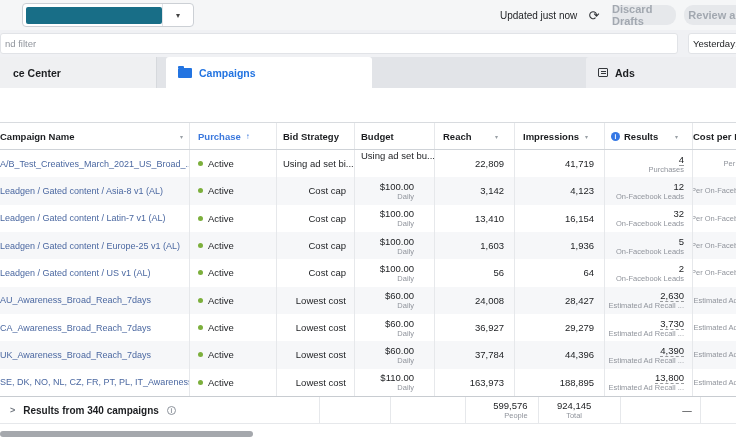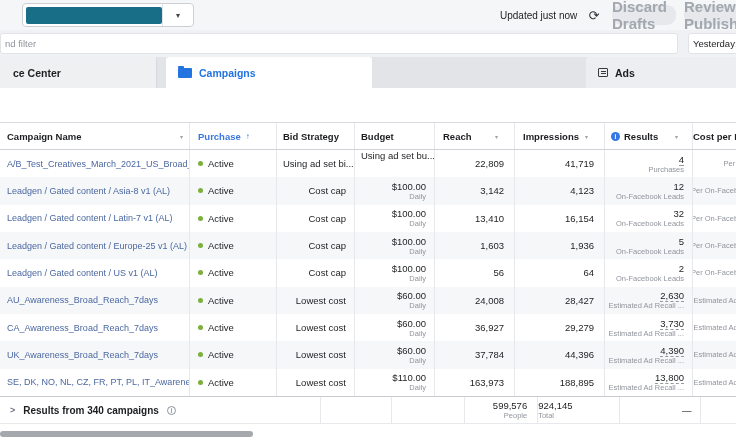--- a/index.html
+++ b/index.html
@@ -11,21 +11,21 @@
   .topbar{position:absolute;left:0;top:0;width:736px;height:30px;background:#f5f6f7}
   .acct{position:absolute;left:22px;top:3px;width:172px;height:24px;background:#fff;
     border:1px solid #ccd0d5;border-radius:4px;display:flex;align-items:center}
   .acct-fill{margin-left:3px;width:136px;height:17px;background:#186e87;border-radius:2px}
   .acct-caret{flex:1;height:100%;display:flex;align-items:center;justify-content:center;
     border-left:1px solid #e2e4e8;color:#444;font-size:8px}
   .updated{position:absolute;left:500px;top:10px;color:#1c1e21}
   .refresh{position:absolute;left:584px;top:5px;width:20px;height:20px;display:flex;align-items:center;
     justify-content:center;font-size:13px;color:#33363a;border-radius:3px}
   .btn-gray{position:absolute;top:5px;height:20px;background:#e6e8eb;border-radius:9px;color:#a2a8b0;
-    font-weight:bold;font-size:15px;display:flex;align-items:center;justify-content:center}
+    font-weight:bold;font-size:11px;display:flex;align-items:center;justify-content:center}
   .discard{left:612px;width:64px}
   .review{left:684px;width:112px}
 
   
   .filterbar{position:absolute;left:0;top:30px;width:736px;height:27px;background:#f0f1f4}
   .searchbox{position:absolute;left:0;top:33px;width:678px;height:21px;background:#fff;
     border:1px solid #e1e3e7;border-radius:3px;line-height:19px;padding-left:4px;color:#90949c;font-size:9.5px}
   .datebox{position:absolute;left:688px;top:33px;width:60px;height:21px;background:#fff;
     border:1px solid #e1e3e7;border-radius:3px;line-height:19px;padding-left:4px;color:#1c1e21;font-size:9.5px;overflow:hidden;white-space:nowrap}
 
@@ -71,25 +71,25 @@
   .rules-label,.dark{color:#33363a}
 
   
   .thead{position:absolute;left:0;top:122px;width:778px;height:28px;display:flex;background:#fff;
     border-top:1px solid #d8dbdf;border-bottom:1px solid #cfd3d8;font-weight:bold;font-size:9.5px}
   .thead .cell{display:flex;align-items:center}
   .tbody{position:absolute;left:0;top:150px;width:778px}
   .trow{display:flex;width:778px;height:27.33px;background:#fff}
   .trow:nth-child(even){background:#f6f7f9}
   .cell{height:100%;border-right:1px solid #e6e8eb;overflow:hidden;white-space:nowrap}
-  .c-name{width:190px;padding-left:7px;display:flex;align-items:center}
+  .c-name{width:190px;padding-left:0;display:flex;align-items:center}
   .c-del{width:87px;padding-left:8px;display:flex;align-items:center;gap:5px}
   .c-bid{width:78px;padding-right:8px;display:flex;align-items:center;justify-content:flex-end;text-align:right}
   .c-bid.left,.c-budget.left{justify-content:flex-start;text-align:left;padding-left:6px}
-  .c-budget{width:80px;padding-right:8px;display:flex;flex-direction:column;align-items:flex-end;justify-content:center}
+  .c-budget{width:80px;padding-right:20px;display:flex;flex-direction:column;align-items:flex-end;justify-content:center}
   .c-budget.left{align-items:flex-start}
   .c-reach{width:80px;padding-right:10px;display:flex;align-items:center;justify-content:flex-end}
   .c-imp{width:90px;padding-right:10px;display:flex;align-items:center;justify-content:flex-end}
   .c-res{width:88px;padding-right:8px;display:flex;flex-direction:column;align-items:flex-end;justify-content:center}
   .c-cost{width:85px;padding-right:8px;display:flex;align-items:center;justify-content:flex-end;color:#90949c;font-size:7.5px}
   .camp-link{color:#4b68a1;font-size:9px;text-decoration:none;overflow:hidden;white-space:nowrap}
   .dot{width:5px;height:5px;border-radius:50%;background:#7caf3c;flex:none}
   .sub{color:#90949c;font-size:7.5px;line-height:9px}
   .val{font-size:9.5px;line-height:11px}
   .resval.u{border-bottom:1px dashed #97999c}
@@ -428,21 +428,21 @@
       <span class="expander">&gt;</span>
       <span>Results from 340 campaigns</span>
       <span class="info-i gray">i</span>
     </div>
     <div class="cell c-bid"></div>
     <div class="cell c-budget"></div>
     <div class="cell c-reach" style="flex-direction:column;align-items:flex-end;justify-content:center;display:flex">
       <div class="val">599,576</div>
         <div class="sub">People</div>
     </div>
-    <div class="cell c-imp" style="flex-direction:column;align-items:flex-start;justify-content:center;display:flex">
+    <div class="cell c-imp" style="flex-direction:column;align-items:center;justify-content:center;display:flex">
       <div class="val">924,145</div>
         <div class="sub">Total</div>
     </div>
     <div class="cell c-res">
         <div class="val">—</div>
       </div>
     <div class="cell c-cost"></div>
   </div>
 
   <div class="hscroll"></div>

